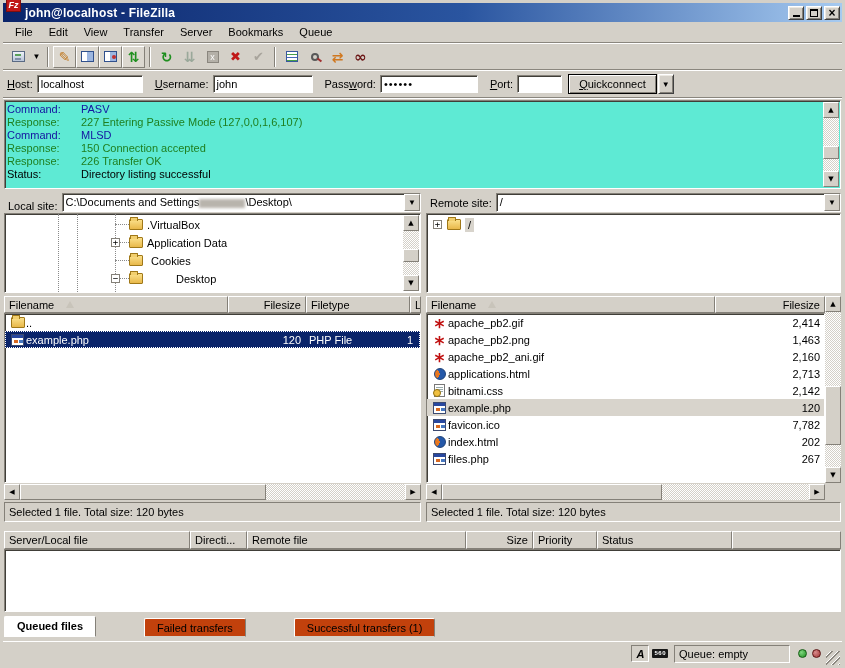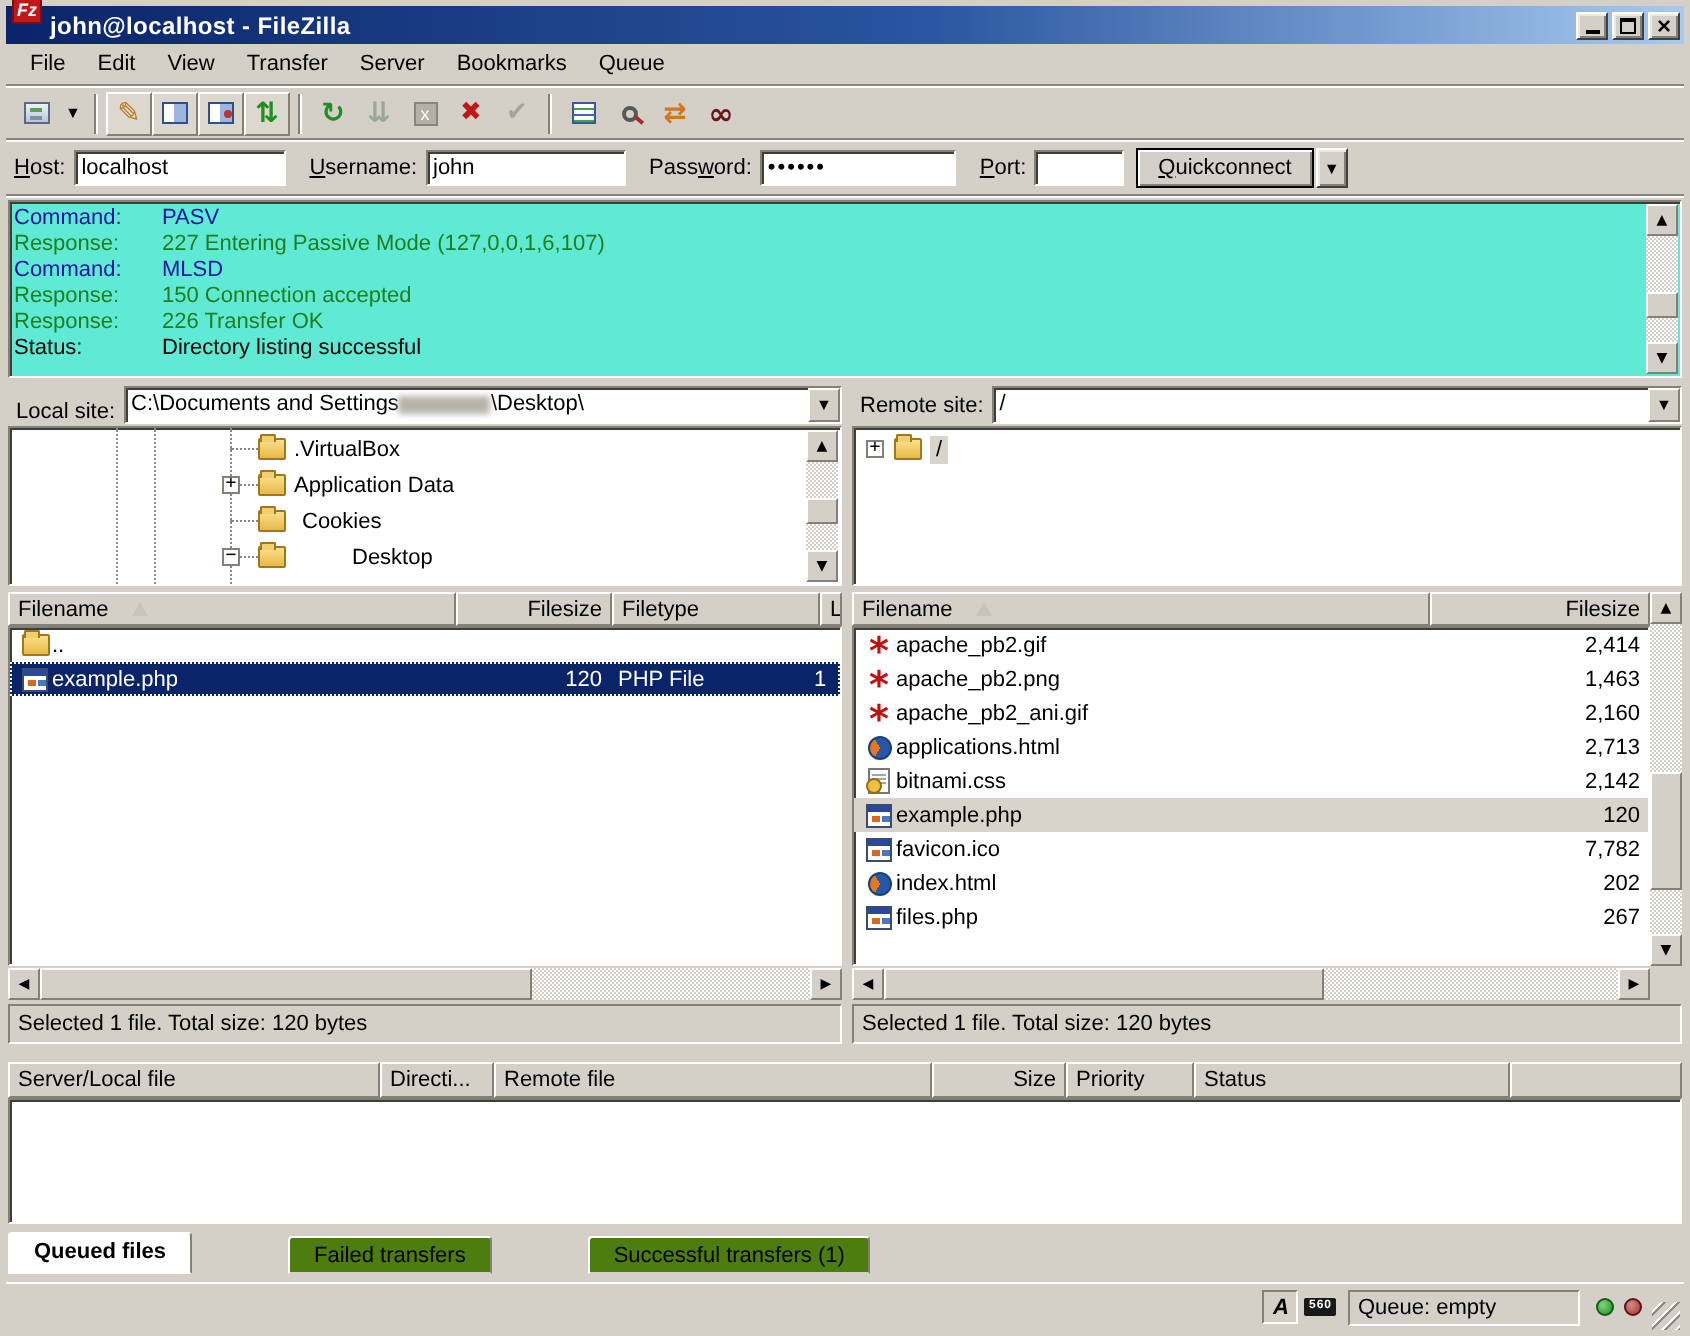--- a/index.html
+++ b/index.html
@@ -124,21 +124,21 @@
   .css-file-icon::after { content:""; position:absolute; left:-2px; bottom:-1px; width:6px; height:6px; border-radius:50%; background:#f0c040; border:1px solid #907010; }
 
   .statusrow { position:absolute; top:502px; height:20px; background:#d4d0c8; display:flex; align-items:center; padding:0 4px; }
 
   
   .queue-hdr { position:absolute; top:531px; left:4px; width:837px; height:18px; display:flex; }
   .queue-body { position:absolute; top:549px; left:4px; width:837px; height:63px; background:#fff; }
 
   
   .tabs { position:absolute; top:614px; left:4px; right:4px; height:23px; display:flex; align-items:flex-end;gap:45px; }
-  .tab { height:19px; padding:3px 12px 0; background:#4d7c0f; border:1px solid; border-color:#fff #848078 #d4d0c8 #fff; border-radius:2px 2px 0 0; margin-right:3px; }
+  .tab { height:19px; padding:3px 12px 0; background:#c2410c; border:1px solid; border-color:#fff #848078 #d4d0c8 #fff; border-radius:2px 2px 0 0; margin-right:3px; }
   .tab.active { background:#fff; font-weight:bold; height:21px; border-bottom-color:#fff; }
 
   
   .statusbar { position:absolute; left:3px; right:3px; bottom:3px; height:24px; border-top:1px solid #fff; display:flex; align-items:center; justify-content:flex-end; padding:0 2px; }
   .dt-ind { width:18px; height:17px; display:flex; align-items:center; justify-content:center; font-weight:bold; font-style:italic; font-size:11px; margin-right:3px; background:#d4d0c8; }
   .speed-badge { background:#181818; color:#fff; font-size:6px; font-weight:bold; padding:2px 2px; letter-spacing:.5px; margin-right:6px; line-height:5px; border-radius:1px; }
   .queue-ind { width:116px; height:18px; background:#d4d0c8; padding:2px 4px; margin-right:8px; }
   .led { width:9px; height:9px; border-radius:50%; margin-right:5px; }
   .led-green { background:radial-gradient(circle at 35% 35%,#7fd67f,#1f8f1f); border:1px solid #145c14; }
   .led-red { background:radial-gradient(circle at 35% 35%,#d88a8a,#a03434); border:1px solid #5c1414; }
@@ -504,21 +504,21 @@
     </div>
   <div class="hcell" style="width:219px;">
       <span>Remote file</span>
     </div>
   <div class="hcell r" style="width:67px;">
       <span>Size</span>
     </div>
   <div class="hcell" style="width:64px;">
       <span>Priority</span>
     </div>
-  <div class="hcell" style="width:158px;">
+  <div class="hcell" style="width:135px;">
       <span>Status</span>
     </div>
   <div class="hcell" style="flex:1;"></div>
 </div>
 <div class="queue-body in2"></div>
 
 <div class="tabs">
   <div class="tab active">Queued files</div>
   <div class="tab">Failed transfers</div>
   <div class="tab">Successful transfers (1)</div>

